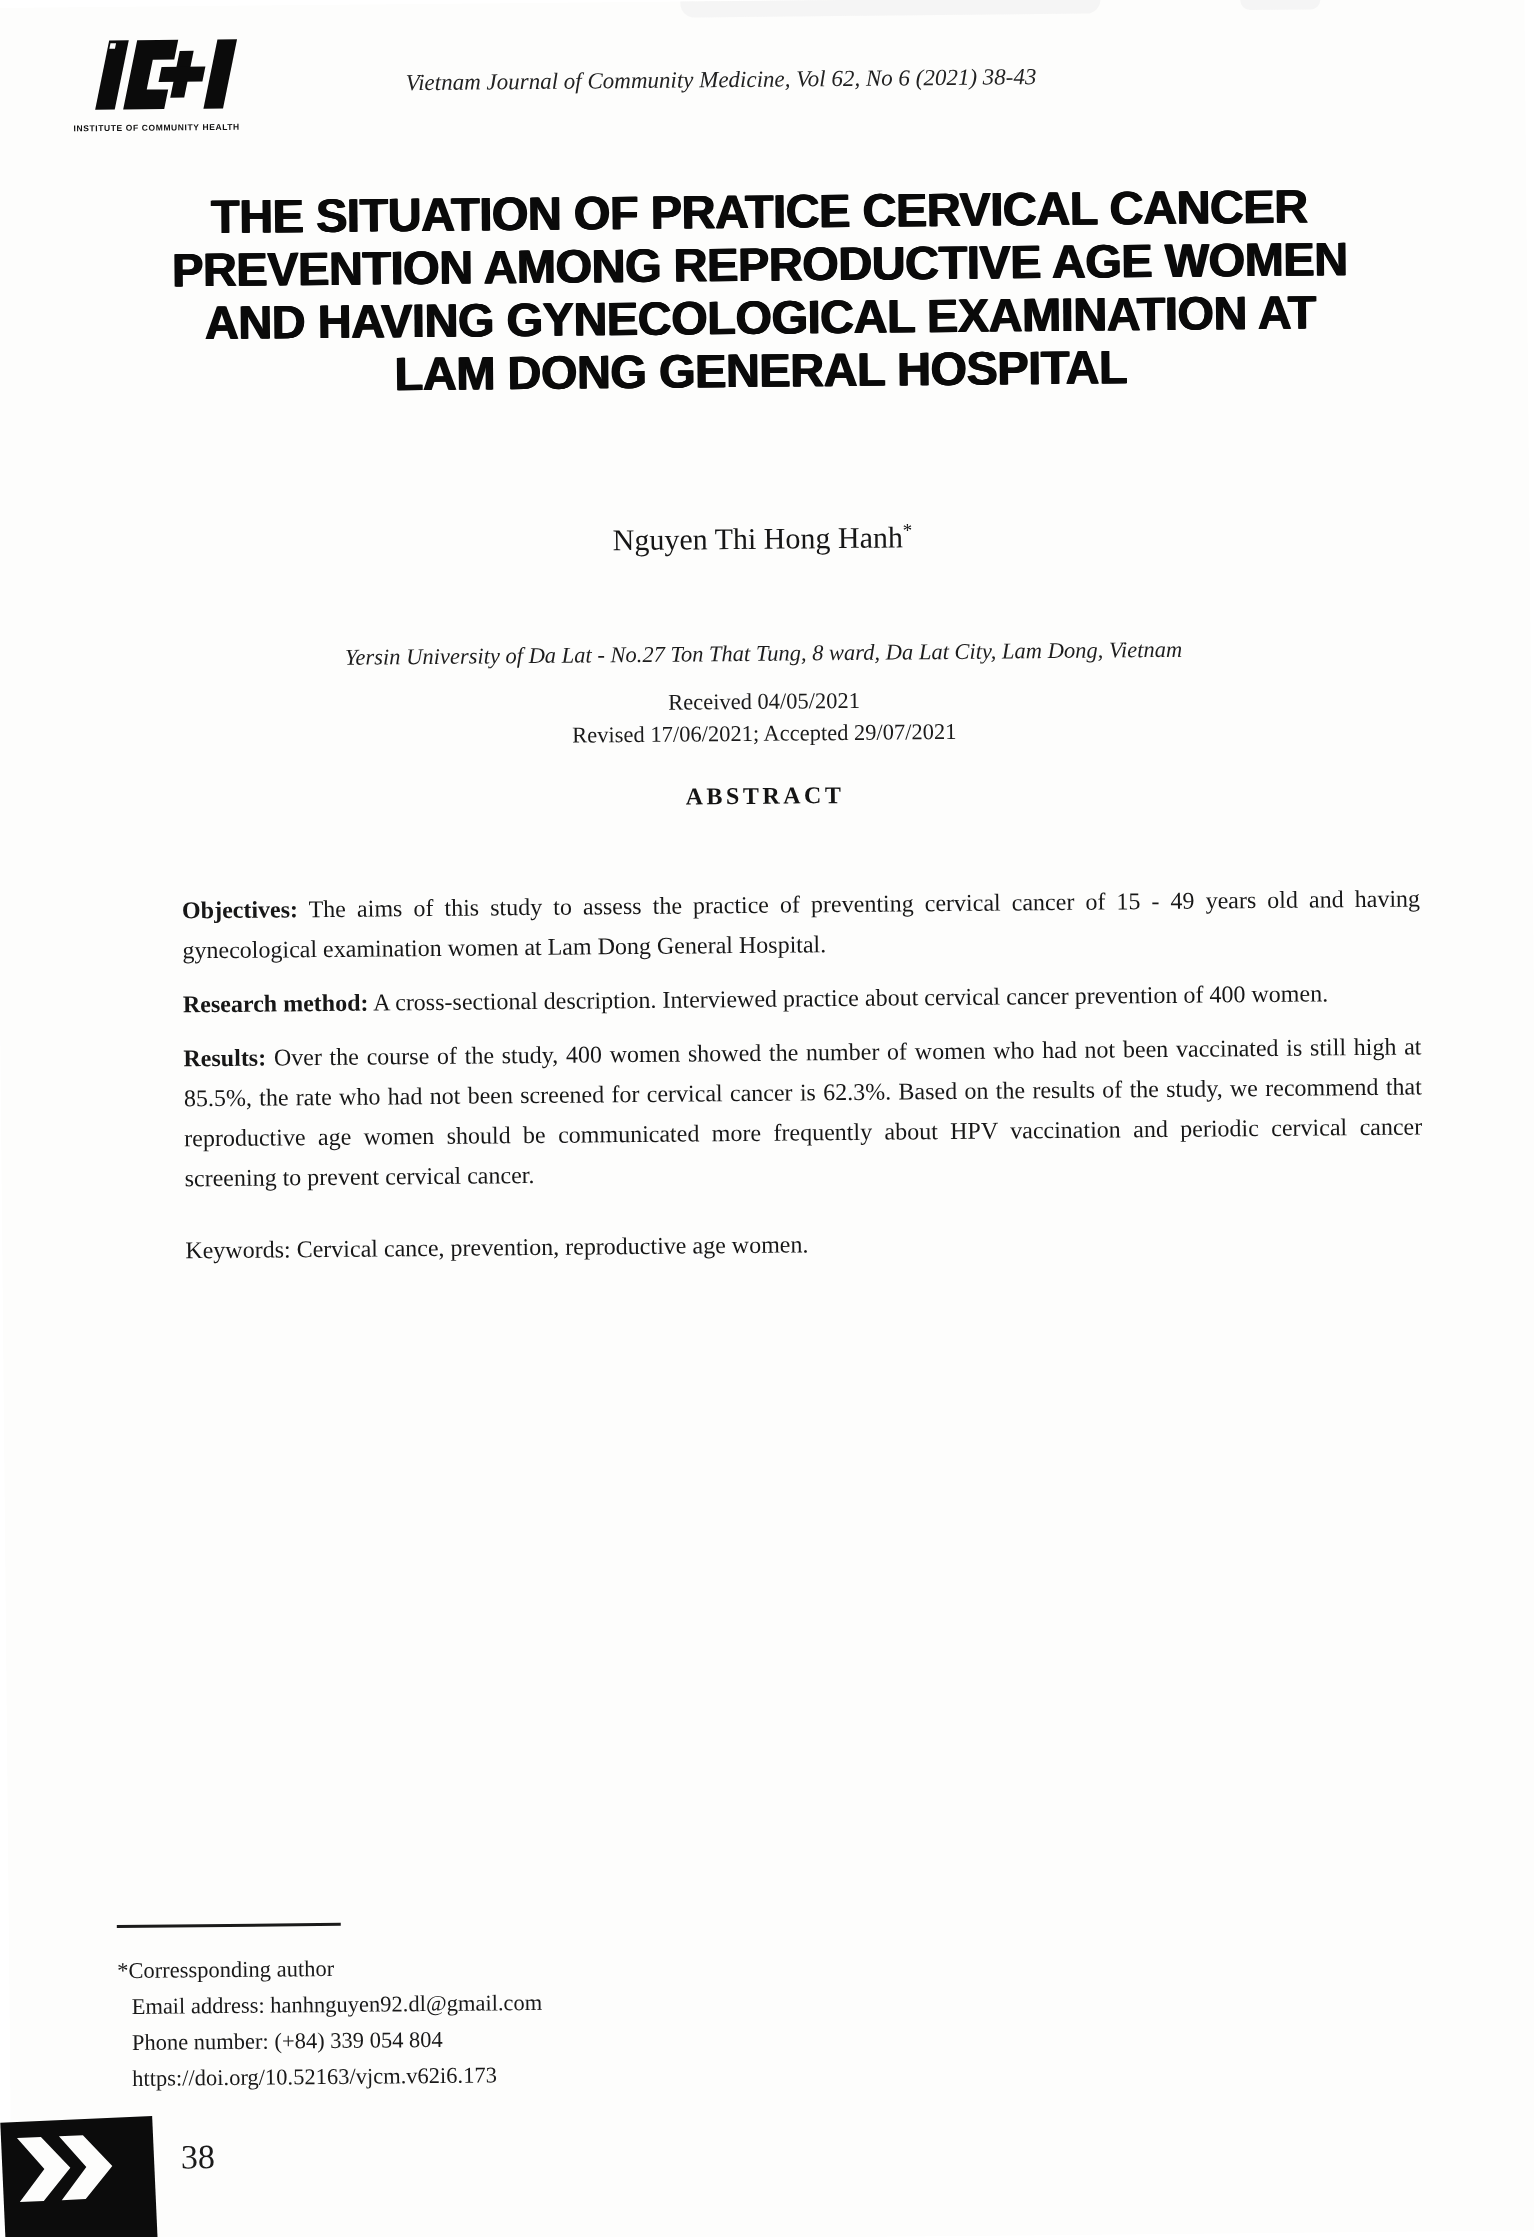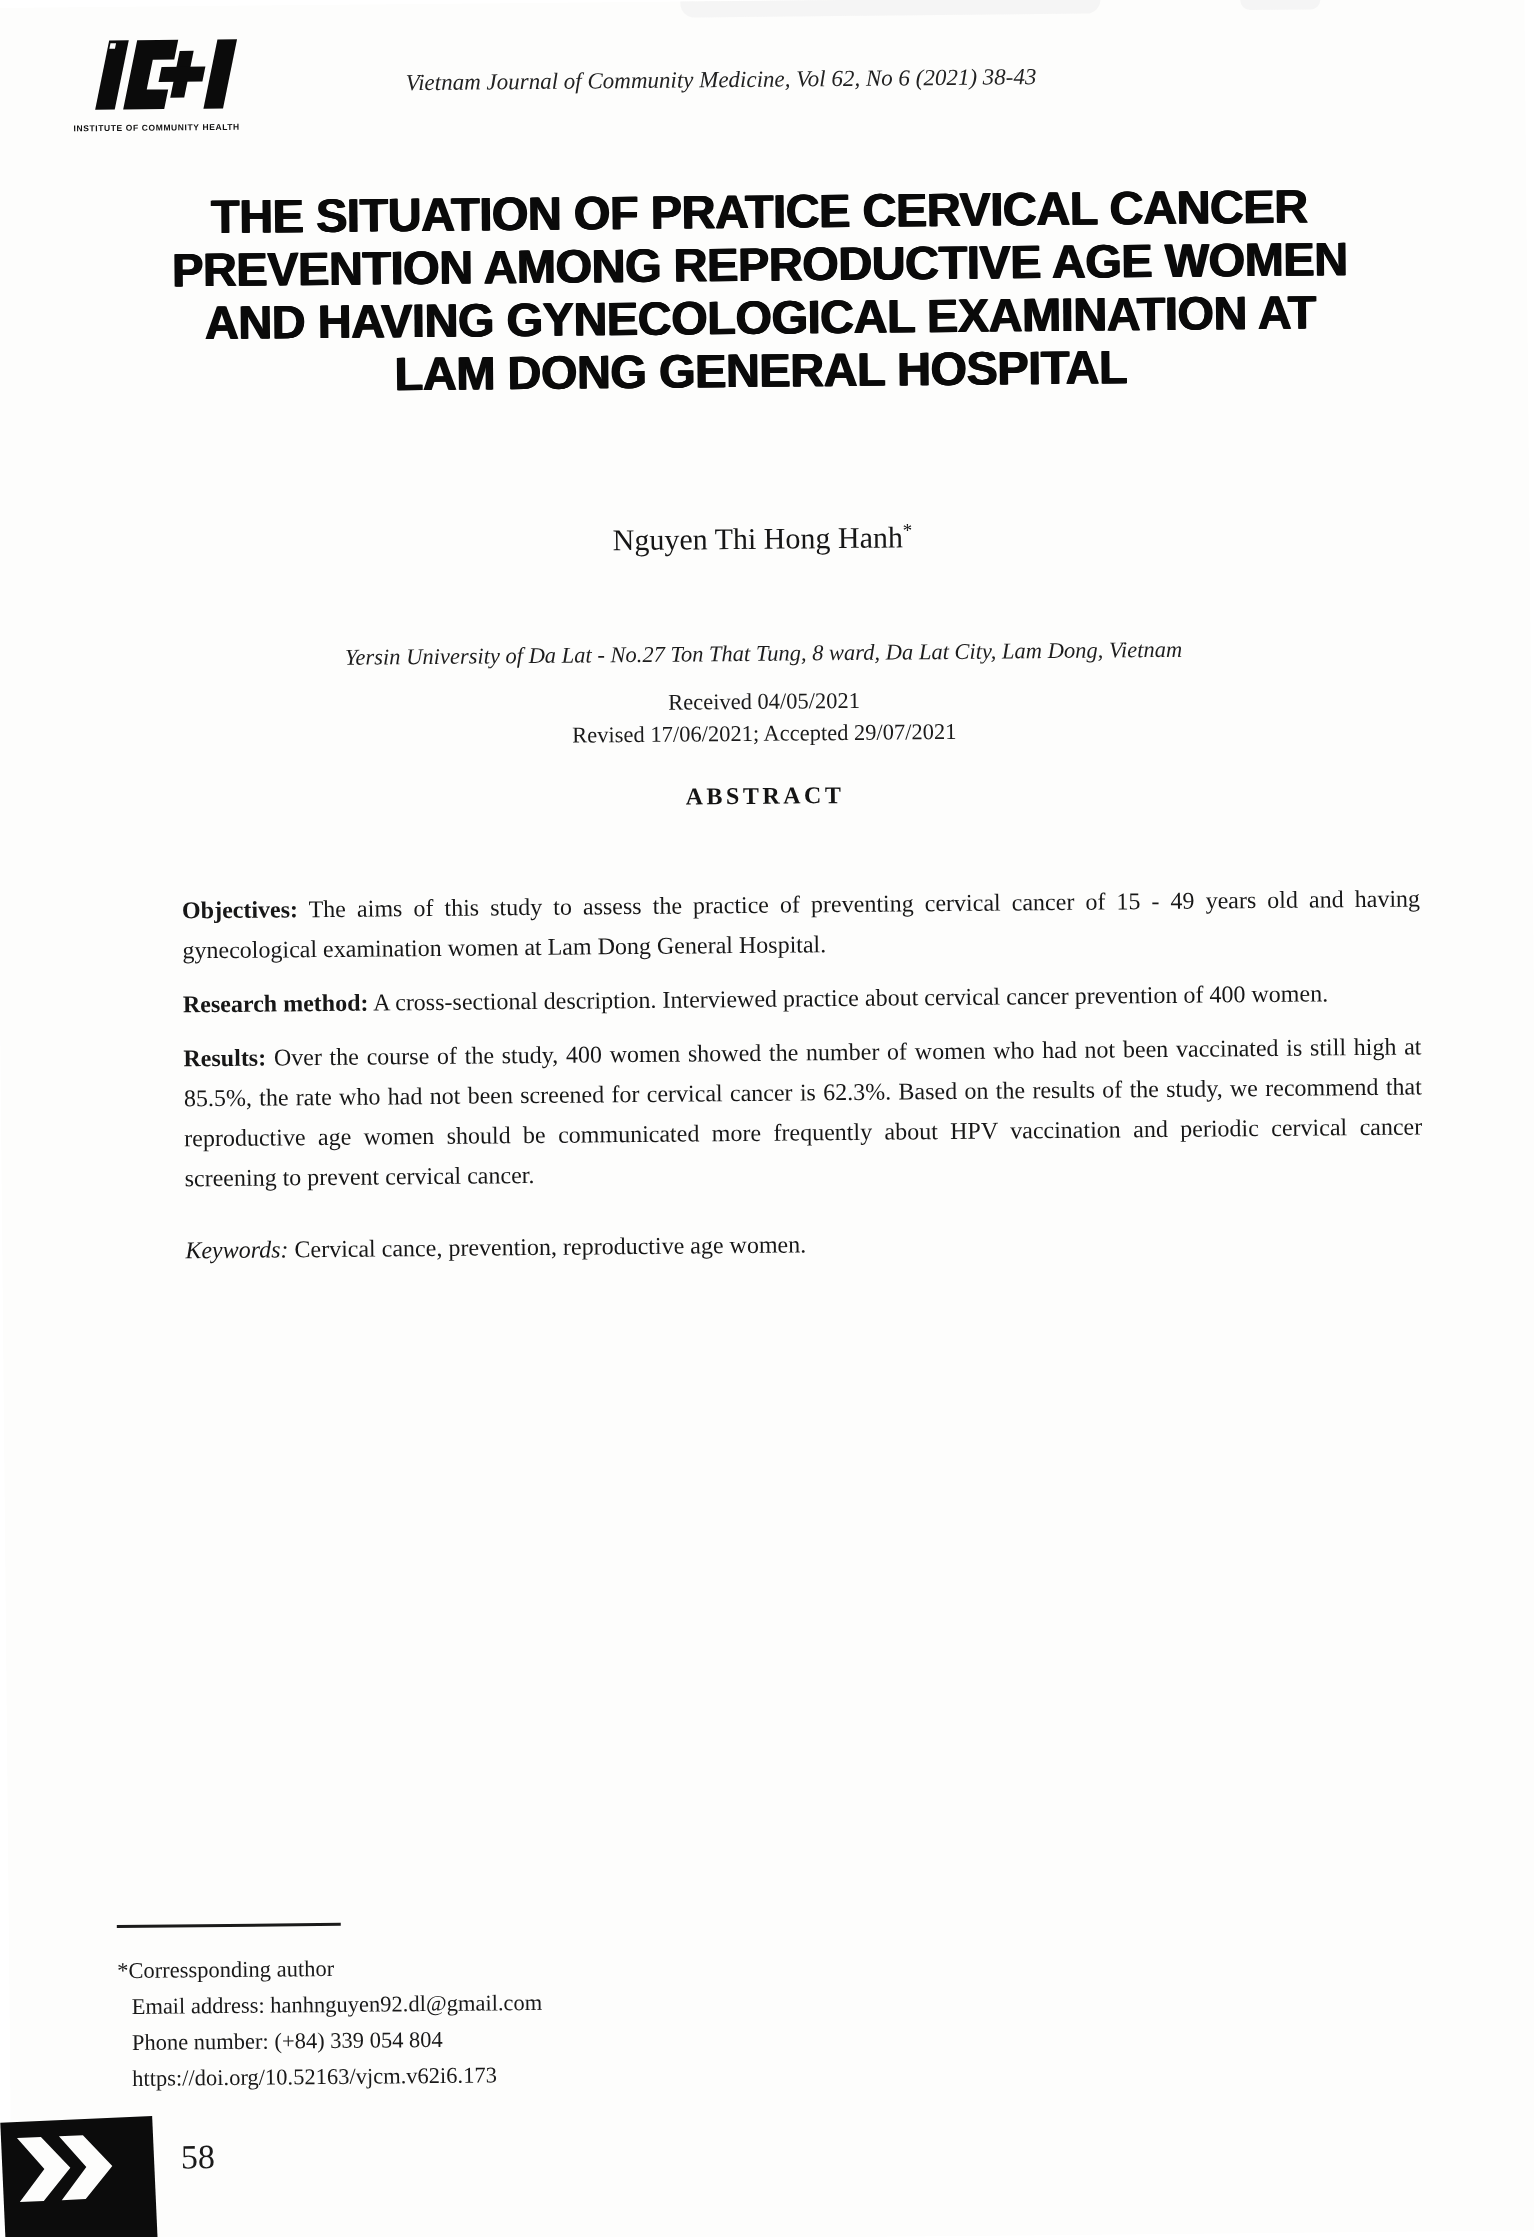--- a/index.html
+++ b/index.html
@@ -73,21 +73,21 @@
   }
 
   .abstract-body{
     position:absolute;left:183px;top:884px;width:1238px;
     font-size:24px;line-height:40px;color:#171717;
     text-align:justify;
   }
   .abstract-body p{margin:0 0 14px 0;}
   .abstract-body p b{font-family:"Liberation Sans", "Liberation Serif", serif;font-family:"Liberation Serif",serif;font-weight:bold;}
   .keywords{margin-top:32px !important;}
-  .keywords .kw-label{font-style:italic;}
+  .keywords .kw-label{}
 
   
   .footnote-rule{
     position:absolute;left:108px;top:1918px;width:224px;height:3px;
     background:#1a1a1a;
   }
   .footnote{
     position:absolute;left:108px;top:1946px;width:700px;
     font-size:22.5px;line-height:36px;color:#191919;
   }
@@ -164,15 +164,15 @@
   </div>
 
   <div class="corner-block">
     <svg width="130" height="80" viewBox="0 0 130 80">
       <g fill="#fdfdfc">
         <polygon points="6,8 30,8 58,40 30,72 6,72 32,40"></polygon>
         <polygon points="48,8 72,8 100,40 72,72 48,72 74,40"></polygon>
       </g>
     </svg>
   </div>
-  <div class="page-number">58</div>
+  <div class="page-number">38</div>
 
 </div>
 
 </body></html>

